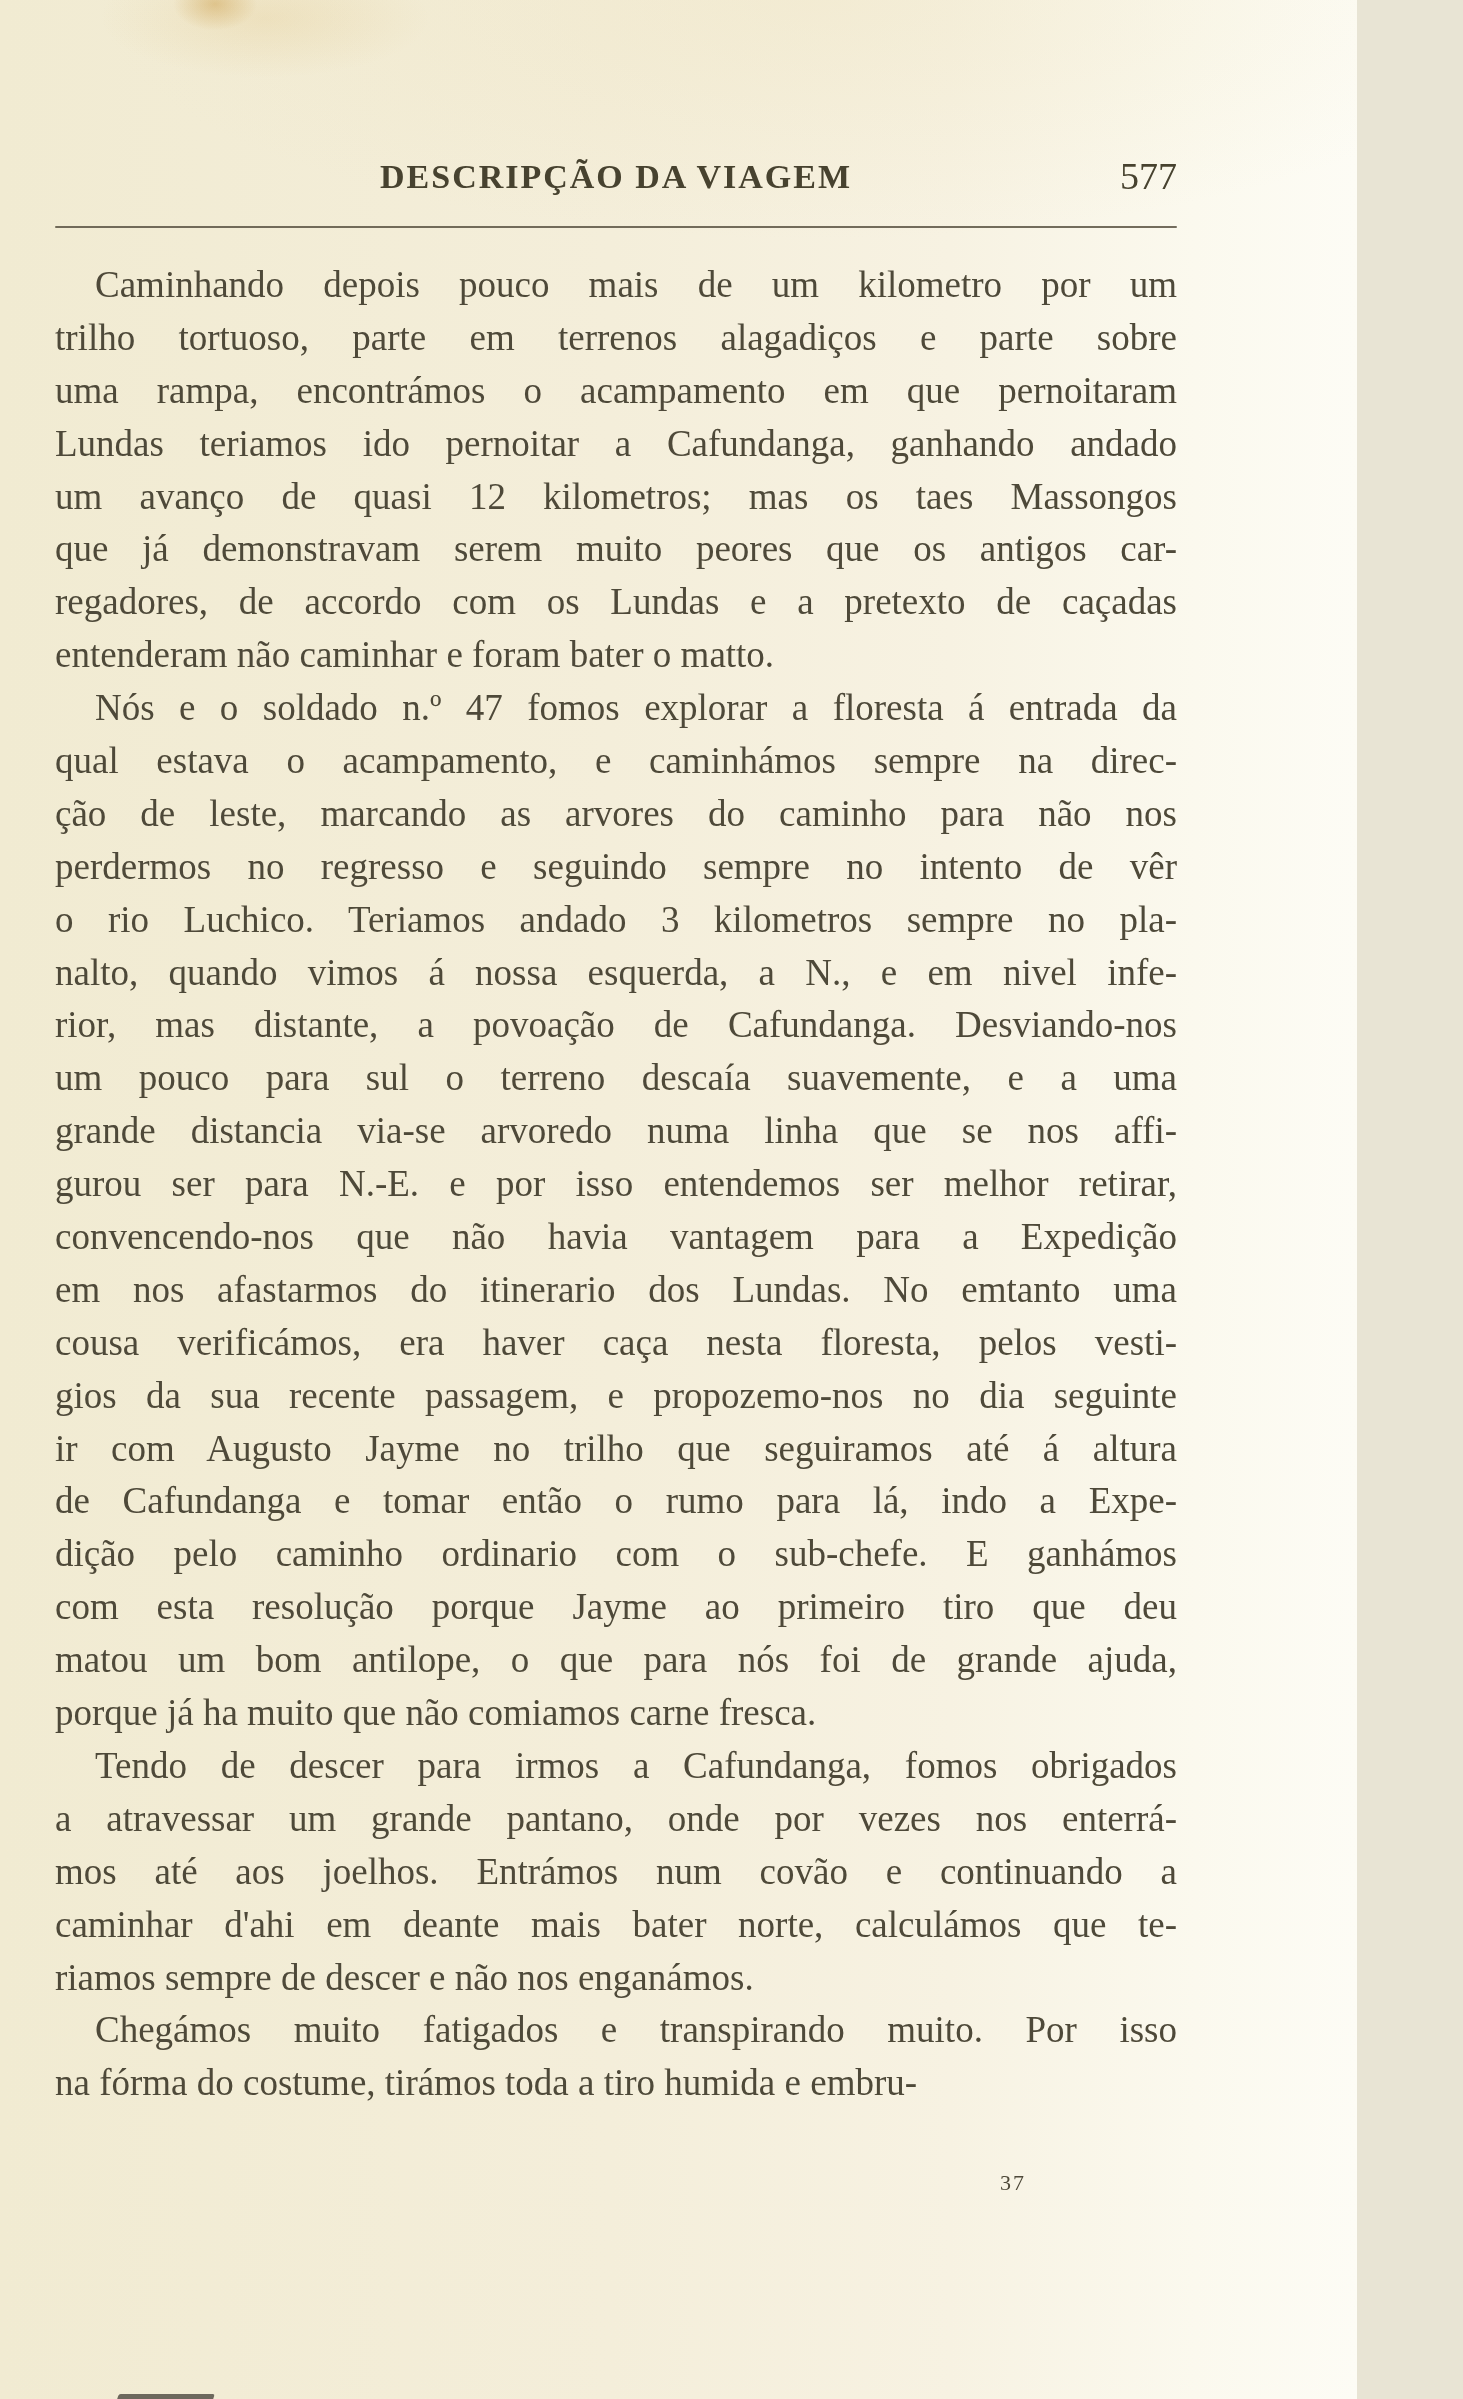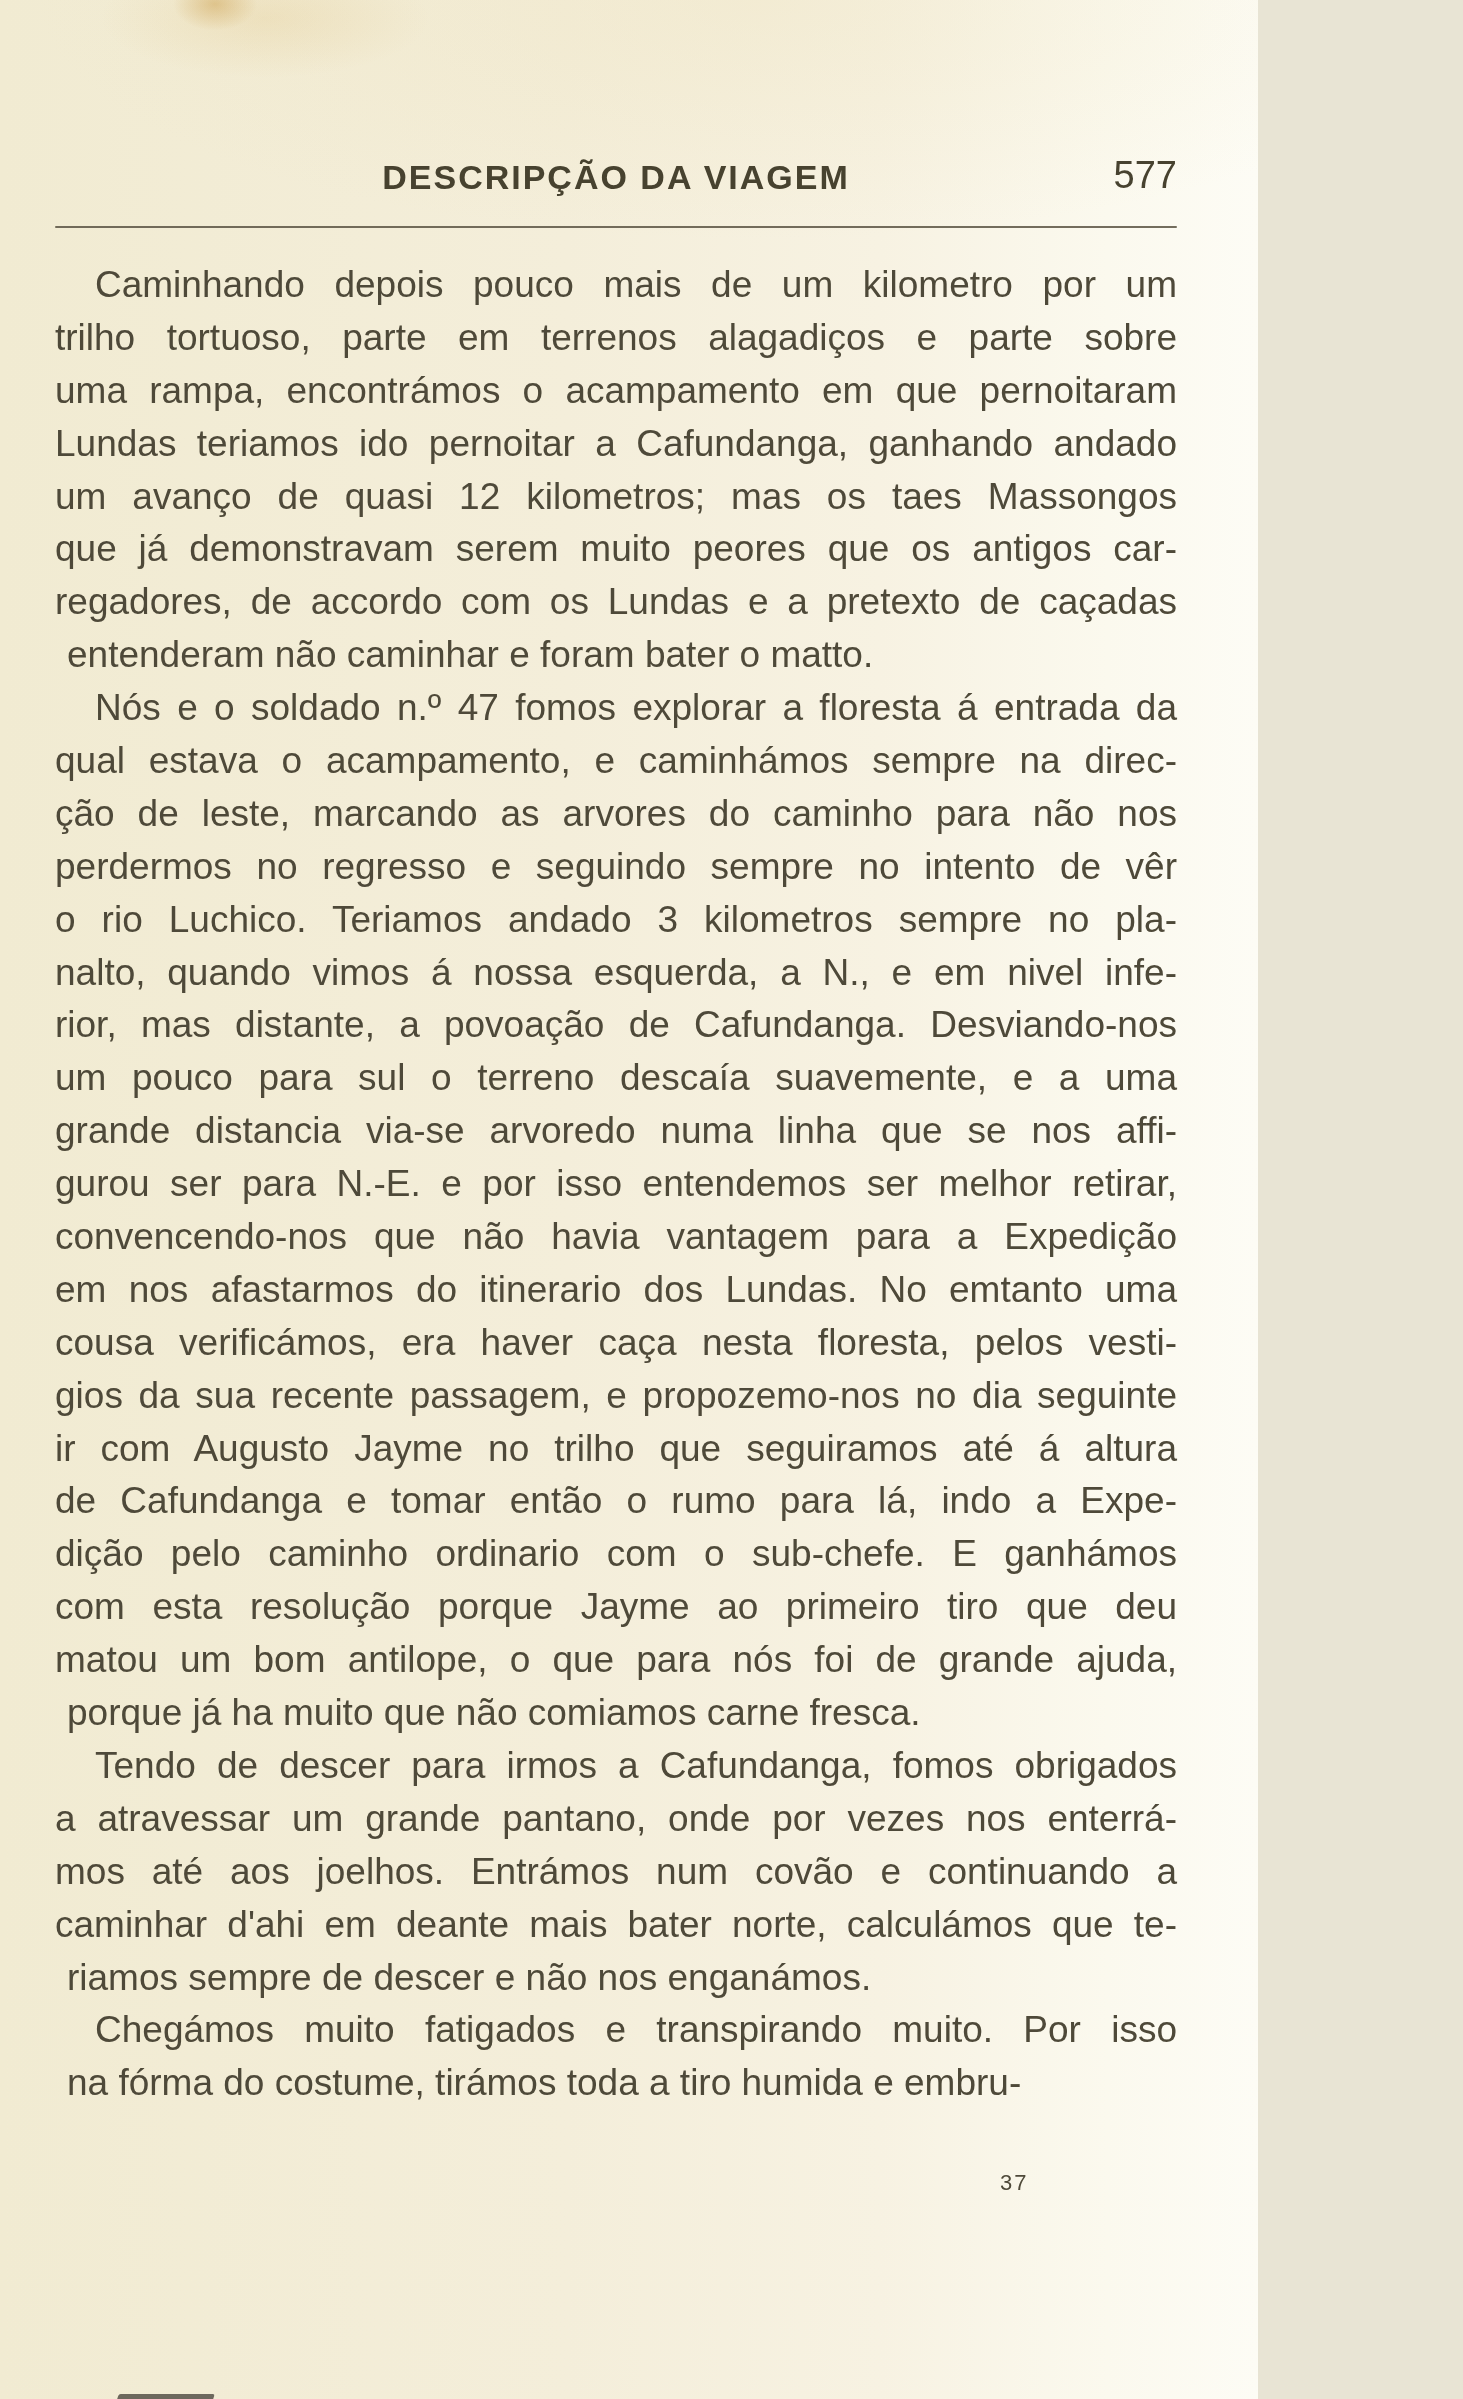--- a/index.html
+++ b/index.html
@@ -2,26 +2,26 @@
 <html style="--paper: #f4eeda; --ink: #4e4939; --header-ink: #47422f;"><head>
 <meta charset="utf-8">
 <style>
   html, body {
     margin: 0;
     padding: 0;
     background: #e8e4d4;
   }
   .page {
     position: relative;
-    width: 1258px;
+    width: 1357px;
     height: 2399px;
     overflow: hidden;
     background:
       linear-gradient(90deg, #f1ebd2 0%, var(--paper, #f4eeda) 45%, #f7f2e2 70%, #fbf9ee 88%, #fdfcf5 100%);
-    font-family: Liberation Sans, sans-serif;
+    font-family: Liberation Serif, serif;
     color: var(--ink, #4e4939);
   }
   .paper-overlay {
     position: absolute;
     inset: 0;
     pointer-events: none;
     background:
       radial-gradient(60px 38px at 215px 4px, rgba(192,134,32,0.35), rgba(192,134,32,0) 70%),
       radial-gradient(220px 80px at 265px 18px, rgba(212,168,78,0.16), rgba(212,168,78,0) 75%),
       radial-gradient(900px 300px at 60% 0%, rgba(233,220,175,0.25), rgba(233,220,175,0) 80%);
@@ -71,21 +71,21 @@
   .line {
     height: 52.9px;
     font-size: 37px;
     line-height: 52.9px;
     text-align: justify;
     text-align-last: justify;
     white-space: normal;
     color: var(--ink, #4e4939);
   }
   .line.first { text-indent: 40px; }
-  .line.lastline { text-align-last: left; margin-left: 12px; }
+  .line.lastline { text-align-last: left; }
   .sig {
     position: absolute;
     left: 1000px;
     top: 2170px;
     font-size: 22px;
     letter-spacing: 2px;
     color: var(--ink, #4e4939);
   }
   .edge-mark {
     position: absolute;

